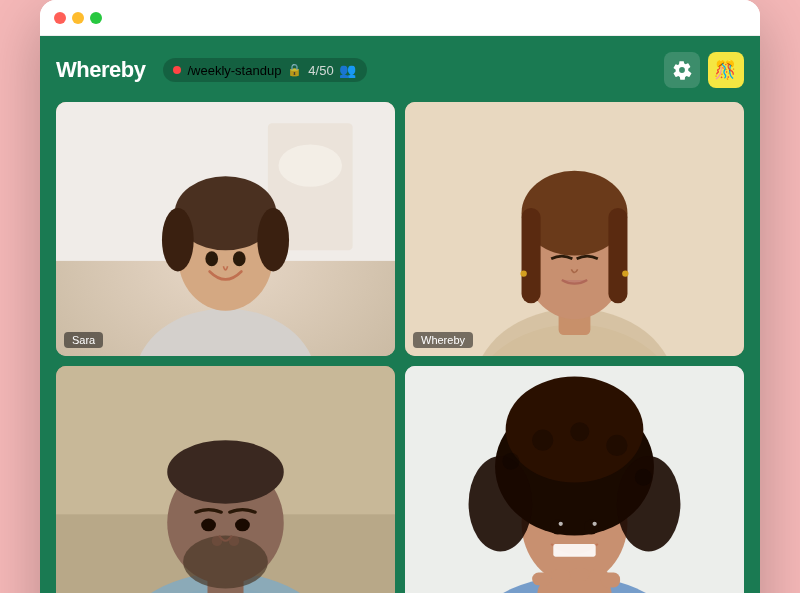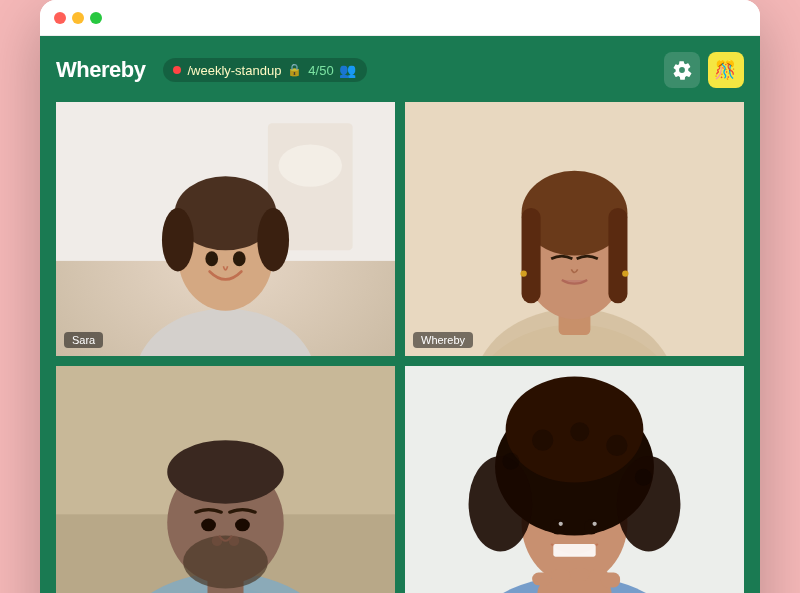--- a/index.html
+++ b/index.html
@@ -81,33 +81,33 @@
 
     .room-dot {
       width: 8px;
       height: 8px;
       border-radius: 50%;
       background: #ff4444;
       flex-shrink: 0;
     }
 
     .room-name {
-      color: #fef9c3;
+      color: #000000;
       font-size: 13px;
       font-weight: 500;
     }
 
     .lock-icon {
       color: #fff;
       font-size: 12px;
       opacity: 0.8;
     }
 
     .participant-count {
-      color: #86efac;
+      color: #e5e5e5;
       font-size: 13px;
       opacity: 0.9;
     }
 
     .people-icon-small {
       color: #fff;
       font-size: 14px;
     }
 
     .header-right {
@@ -146,21 +146,21 @@
 
     .video-grid {
       display: grid;
       grid-template-columns: 1fr 1fr;
       grid-template-rows: 1fr 1fr;
       gap: 10px;
       margin-bottom: 16px;
     }
 
     .video-tile {
-      border-radius: 0;
+      border-radius: 10px;
       overflow: hidden;
       position: relative;
       background: #2a6649;
       aspect-ratio: 4/3;
     }
 
     .participant-label {
       position: absolute;
       bottom: 8px;
       left: 8px;

